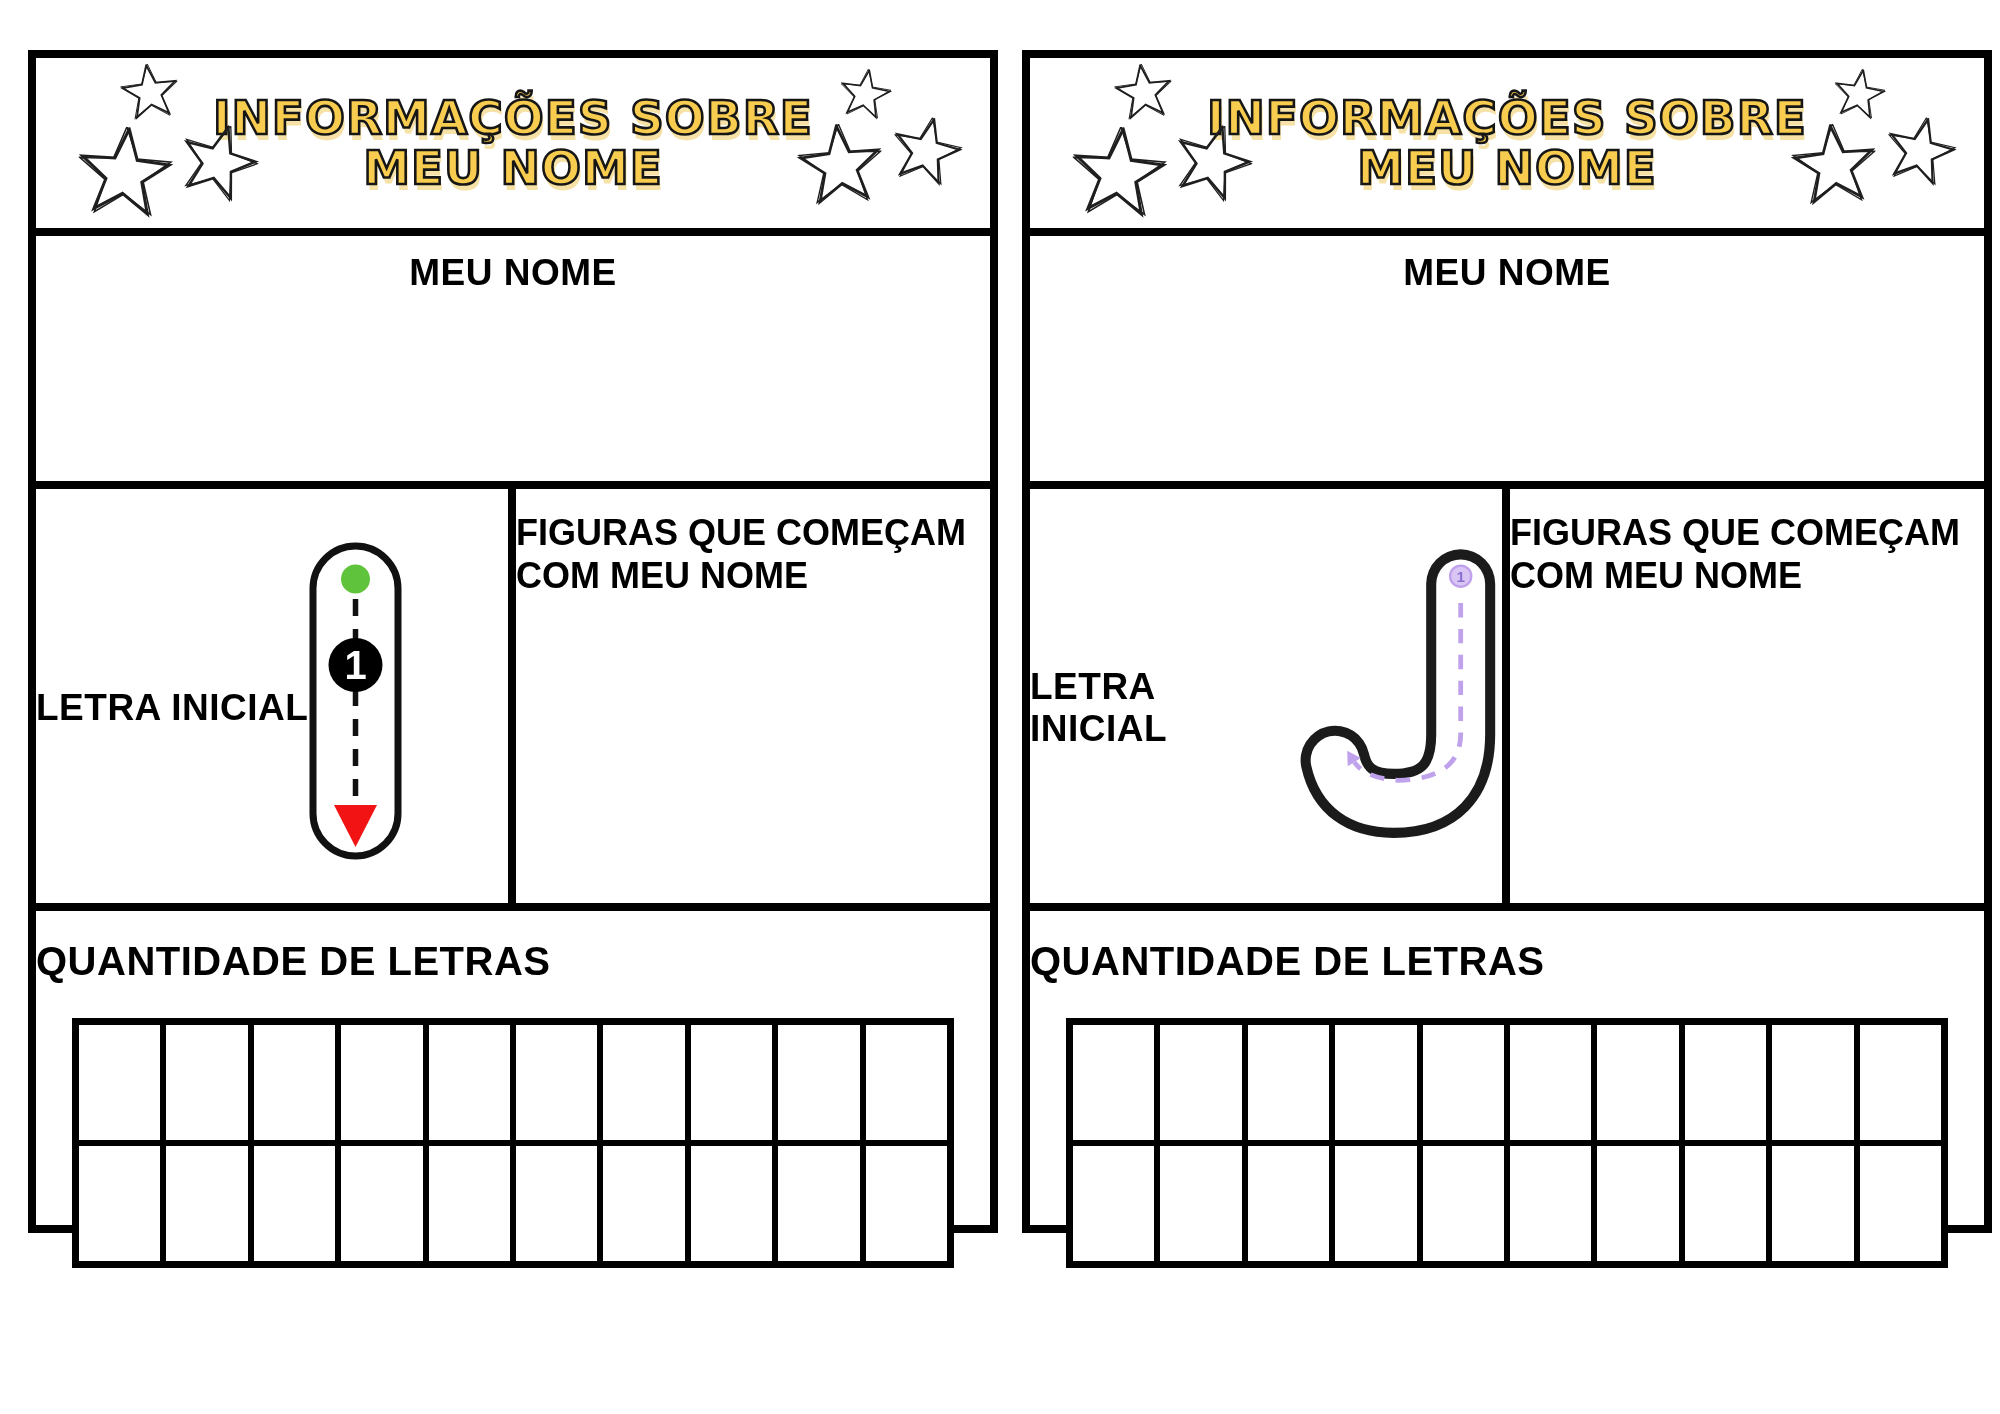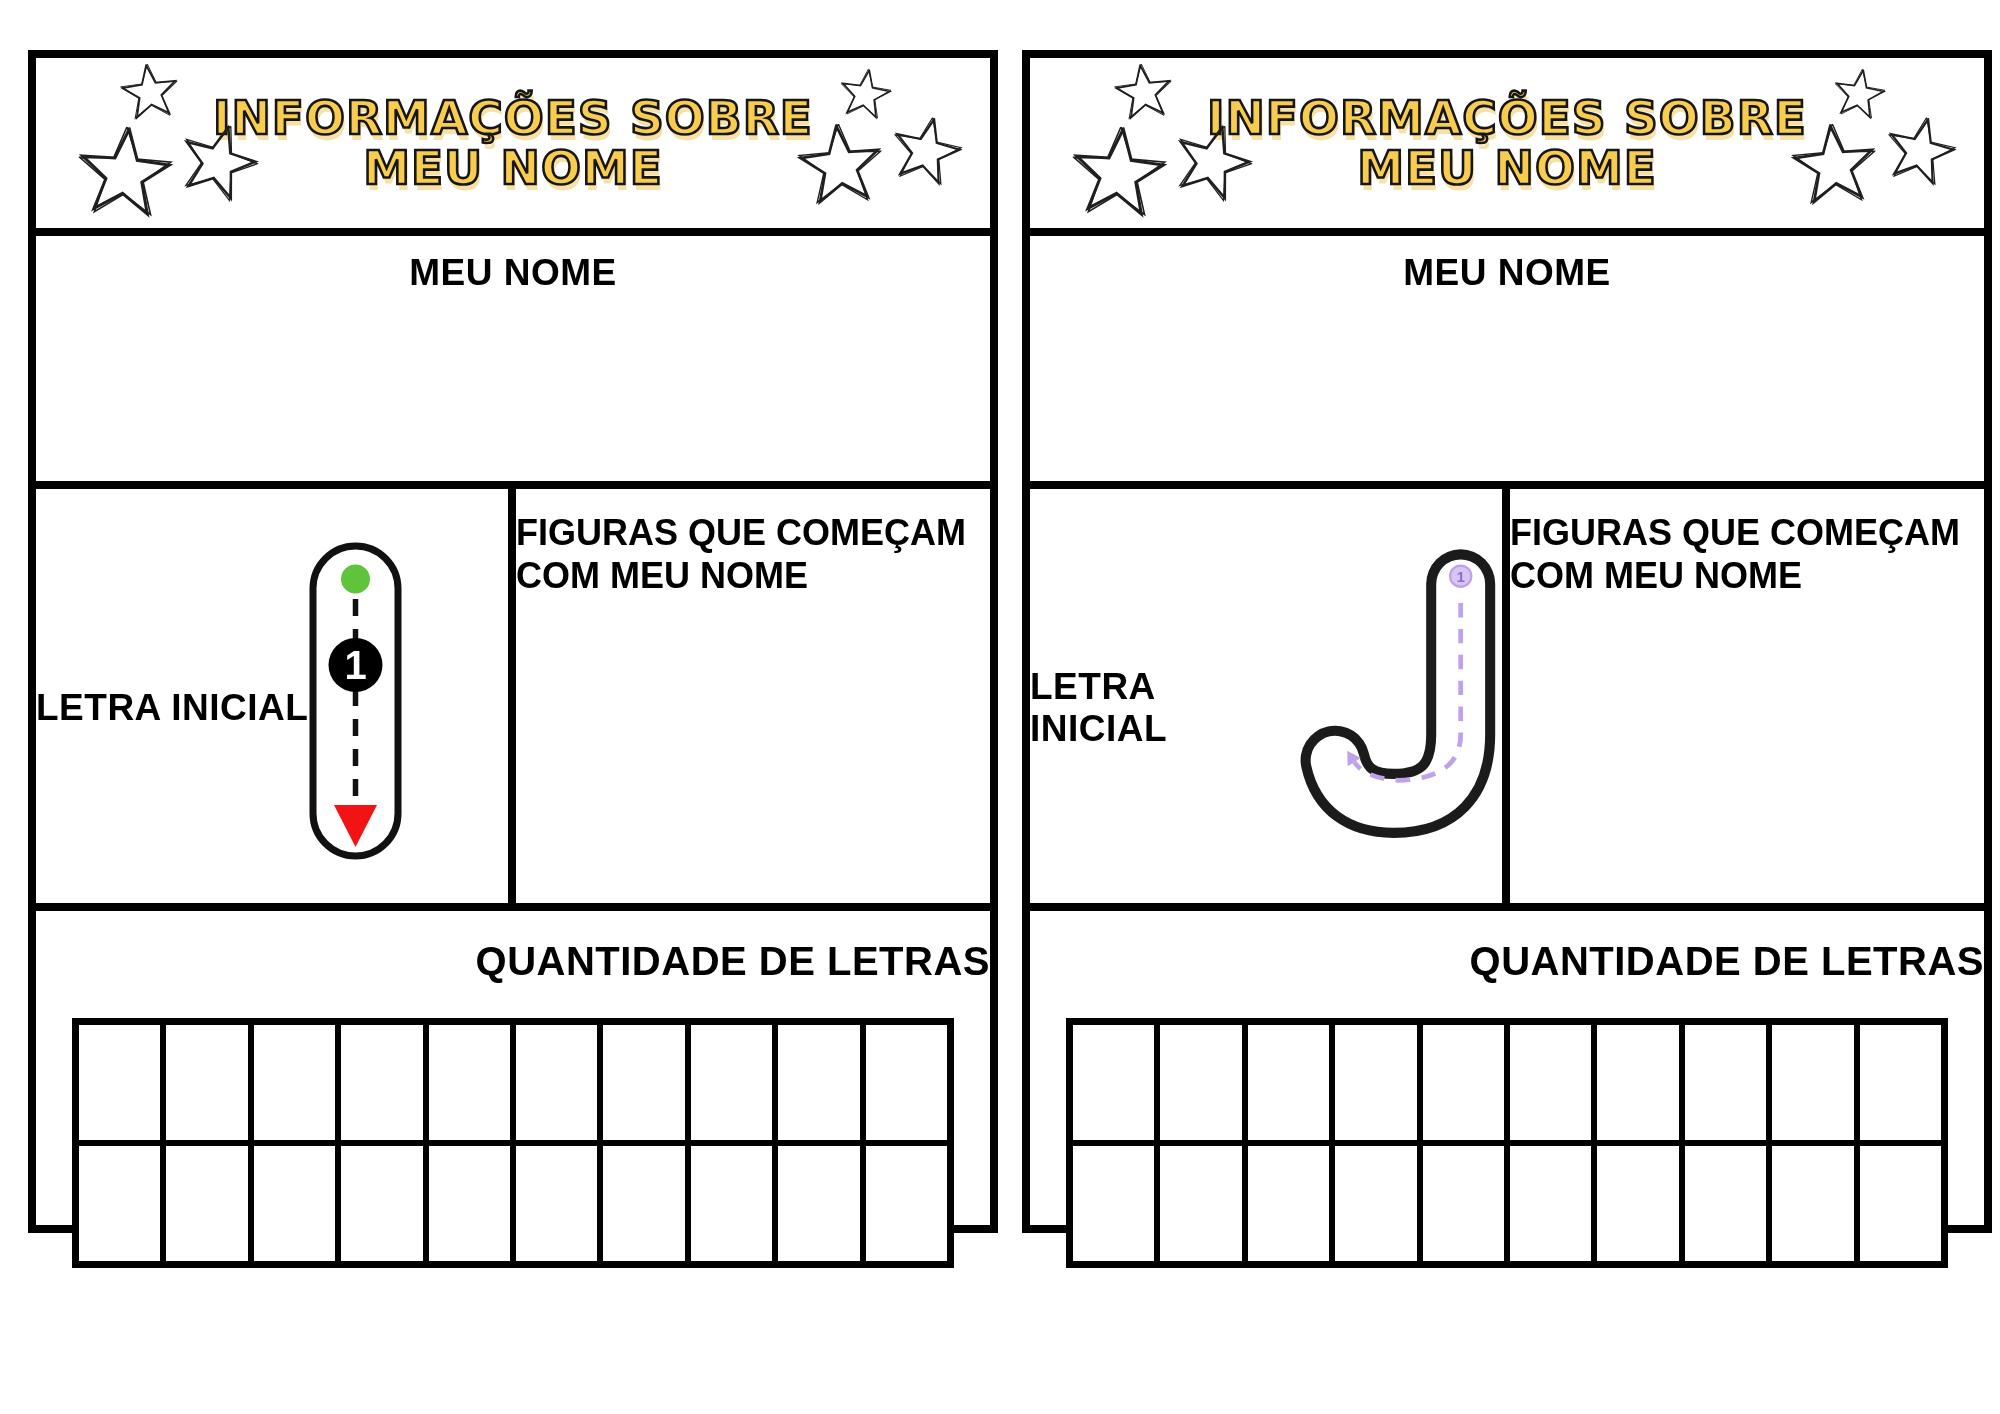--- a/index.html
+++ b/index.html
@@ -62,21 +62,21 @@
   .figures-col{flex:1;text-align:left;}
   .figures-label{
     font-weight:bold;font-size:36px;line-height:1.2;padding-top:22px;
   }
   .guide-i{margin-top:10px;}
   .guide-j{margin-top:0px;}
 
   
   .count-section{height:447px;}
   .count-label{
-    text-align:right;font-weight:bold;font-size:40px;
+    text-align:left;font-weight:bold;font-size:40px;
     letter-spacing:.5px;padding-top:28px;
   }
   .letter-grid{
     width:882px;height:250px;margin:34px auto 0;
     display:grid;grid-template-rows:1fr 1fr;
     border:4px solid #000;box-sizing:border-box;background:#fff;
   }
   .grid-cell{border:3px solid #000;background:#fff;}
 </style>
 </head>

